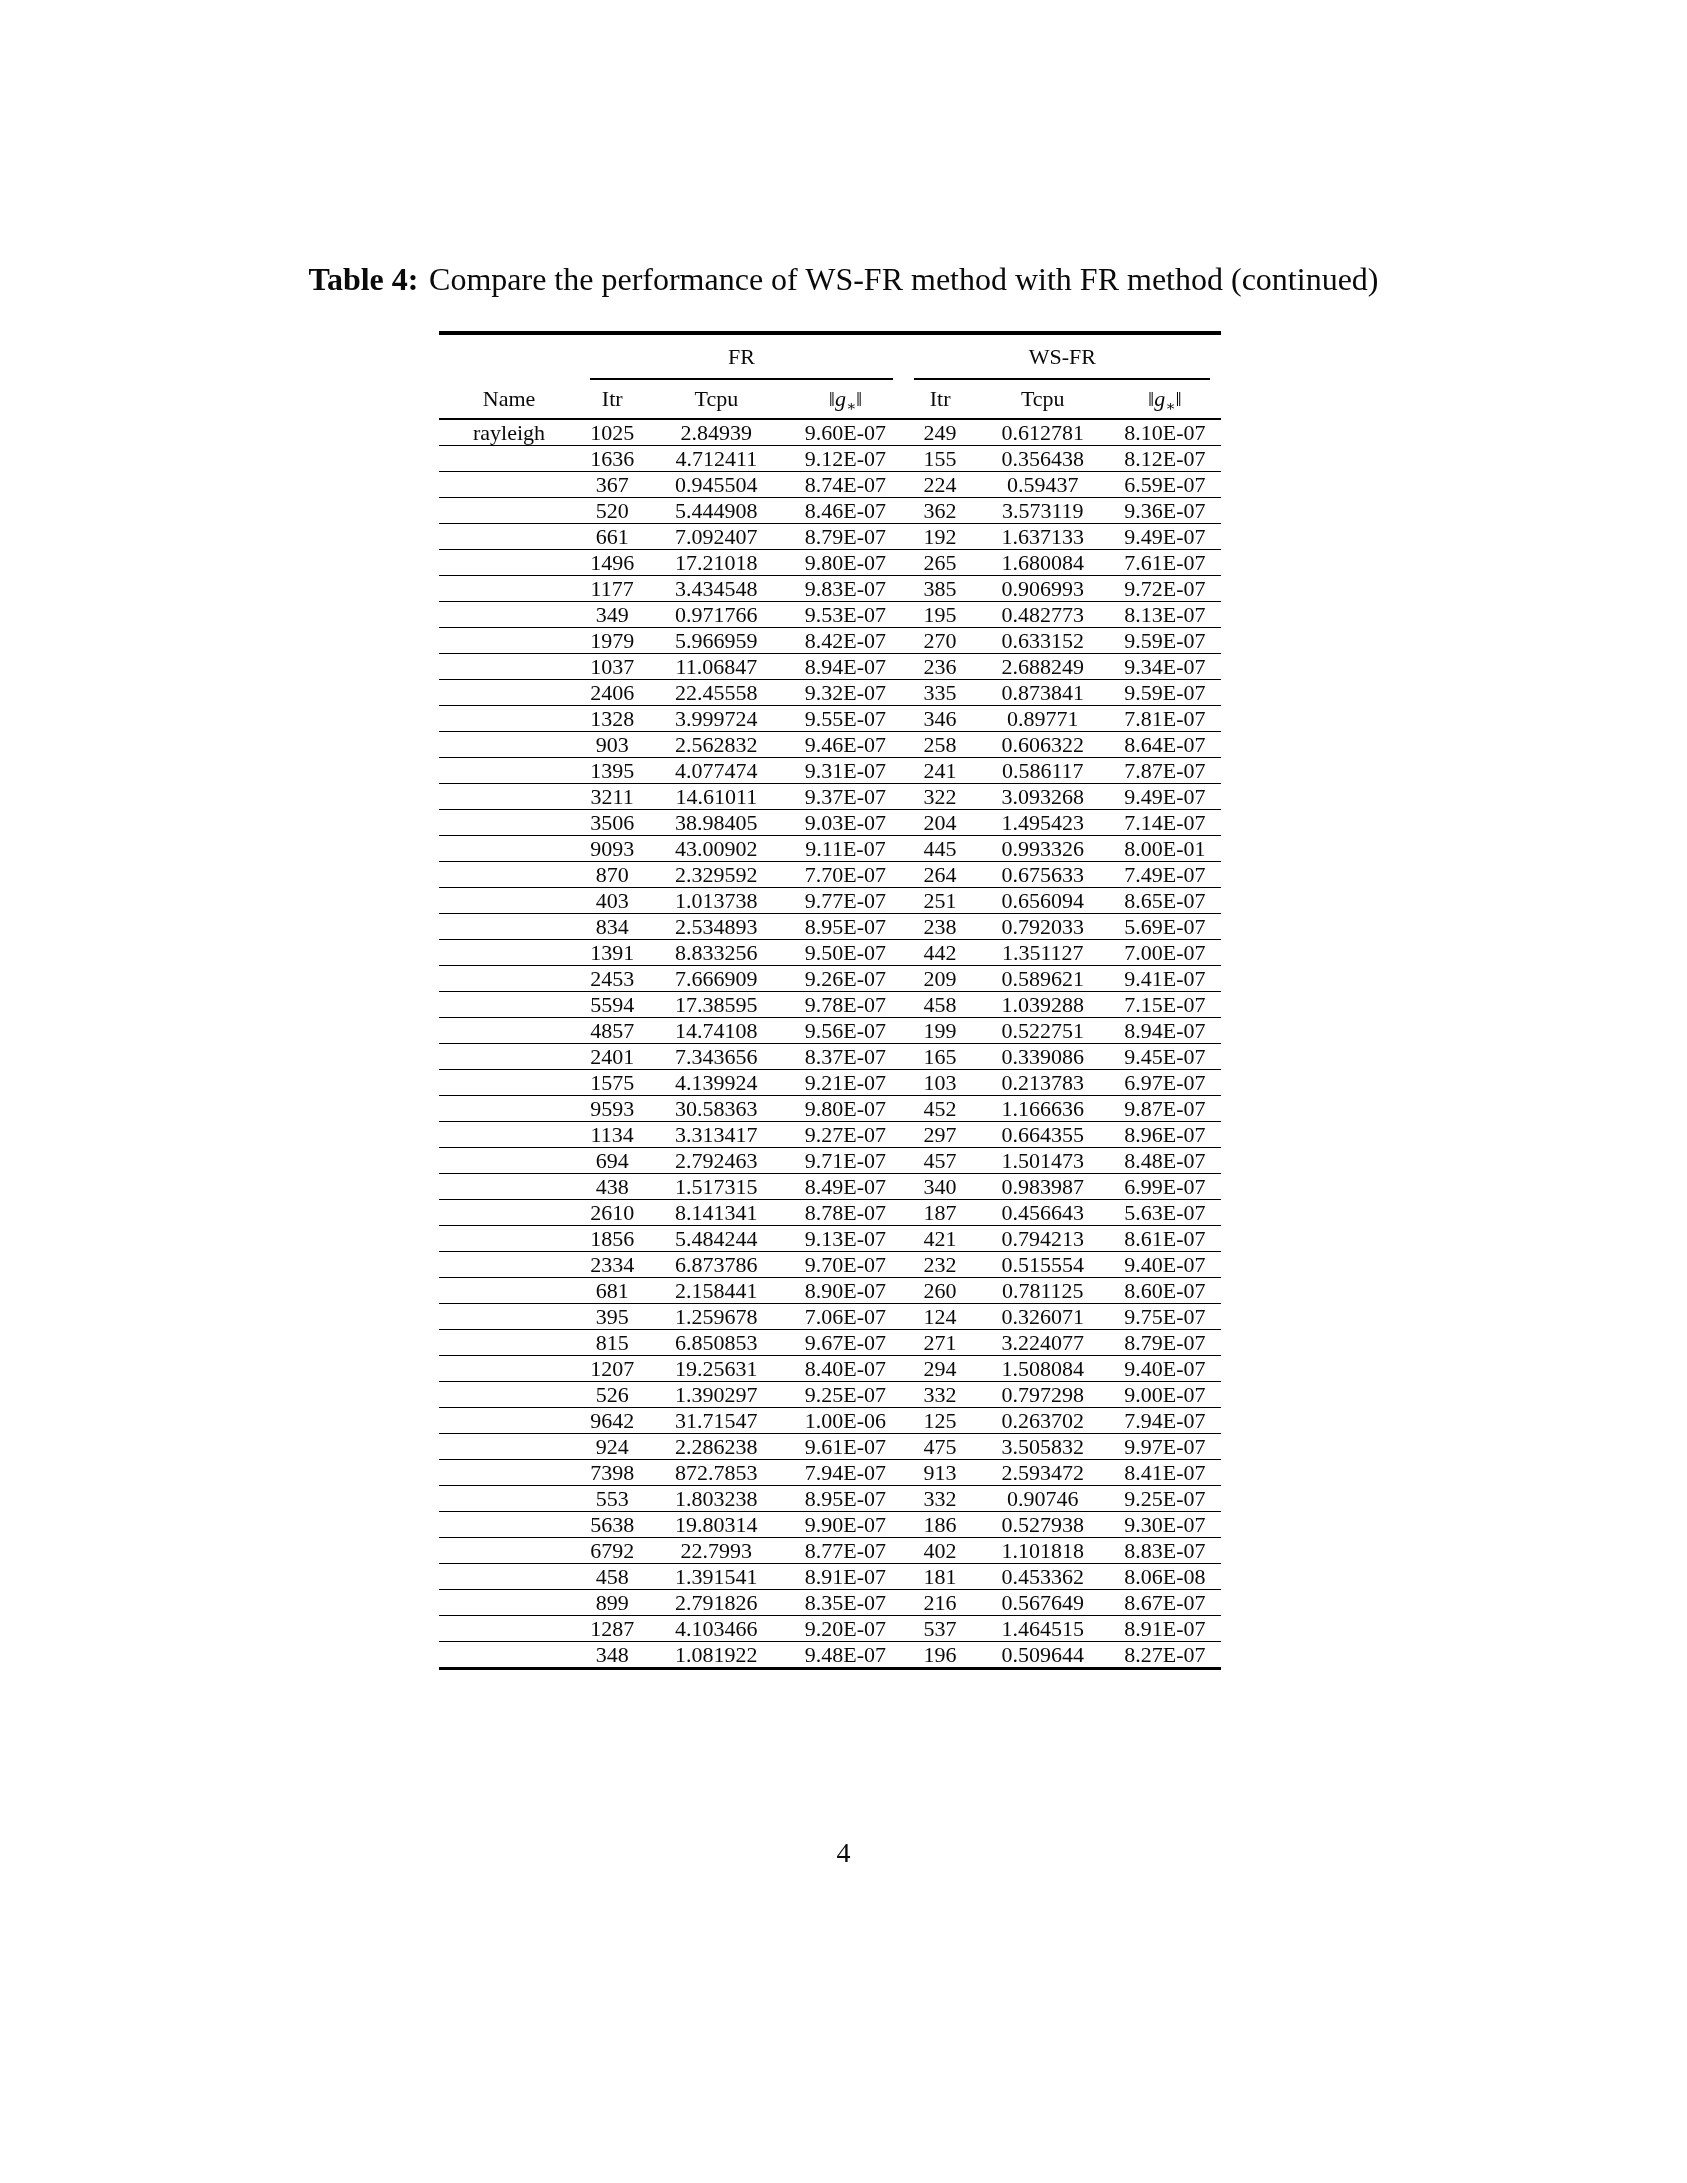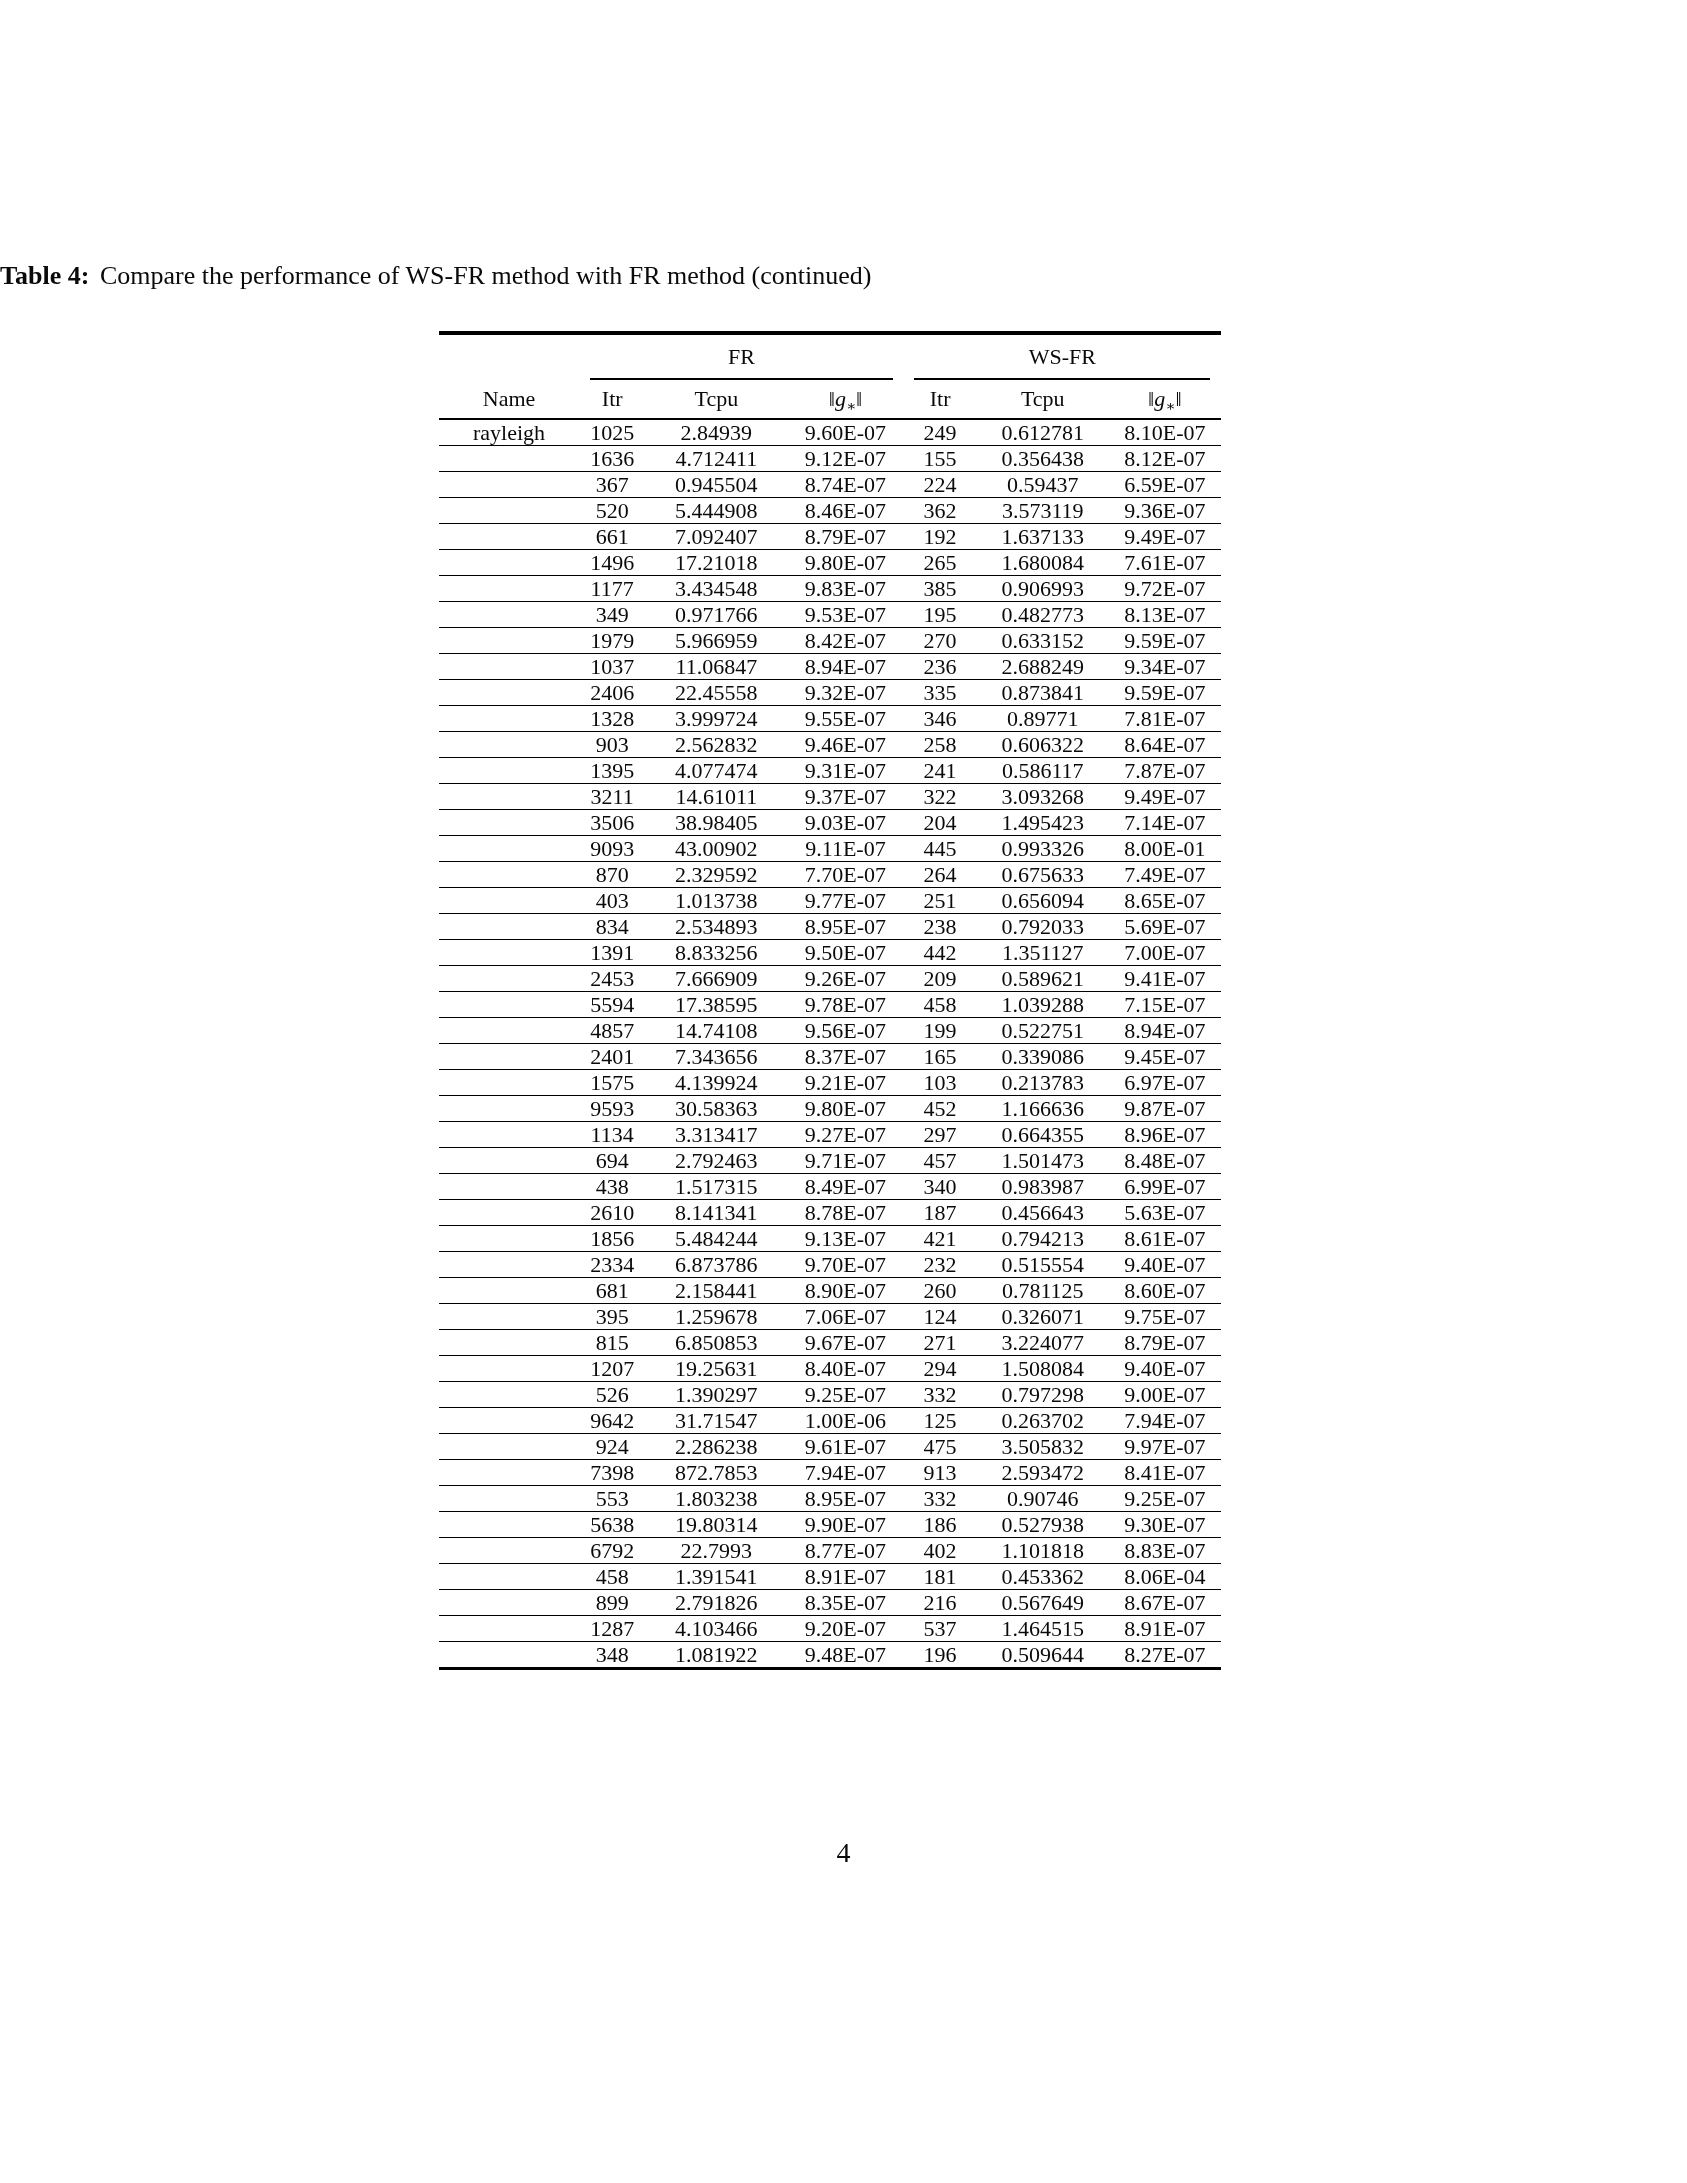--- a/index.html
+++ b/index.html
@@ -14,22 +14,22 @@
     background: #ffffff;
     color: #0a0a0a;
     font-family: "Liberation Serif", "DejaVu Serif", serif;
     overflow: hidden;
   }
   .caption {
     position: absolute;
     top: 261px;
     left: 0;
     width: 100%;
-    text-align: left;
-    font-size: 26px;
+    text-align: center;
+    font-size: 32px;
     line-height: 1.15;
     white-space: nowrap;
   }
   .caption-label {
     font-weight: 700;
     margin-right: 10.6px;
   }
   .tablewrap {
     position: absolute;
     top: 331px;
@@ -538,21 +538,21 @@
     <td>1.101818</td>
     <td>8.83E-07</td>
   </tr>
           <tr>
     <td class="name"></td>
     <td>458</td>
     <td>1.391541</td>
     <td>8.91E-07</td>
     <td>181</td>
     <td>0.453362</td>
-    <td>8.06E-04</td>
+    <td>8.06E-08</td>
   </tr>
           <tr>
     <td class="name"></td>
     <td>899</td>
     <td>2.791826</td>
     <td>8.35E-07</td>
     <td>216</td>
     <td>0.567649</td>
     <td>8.67E-07</td>
   </tr>

